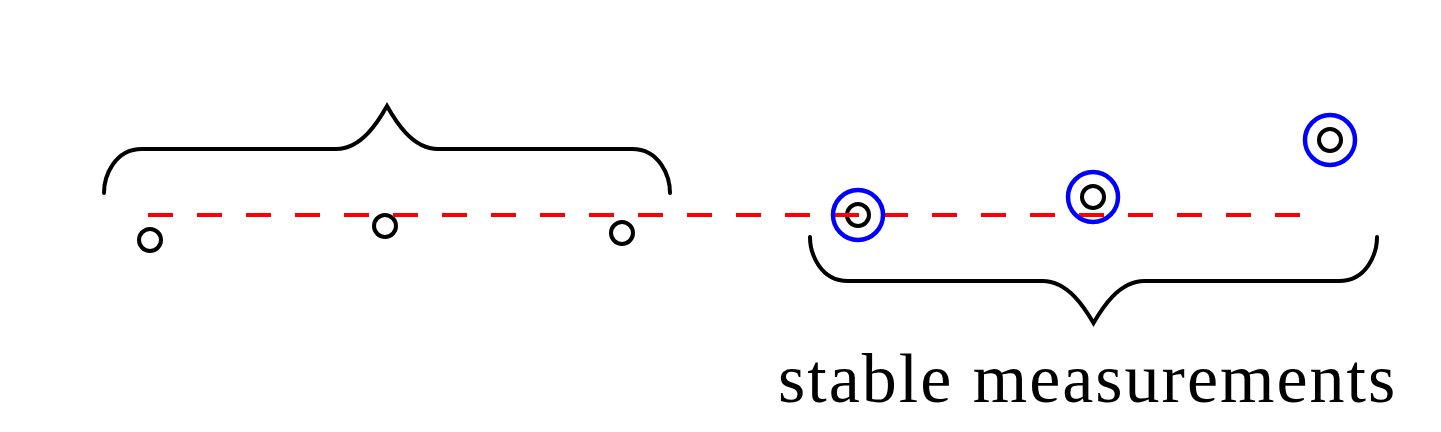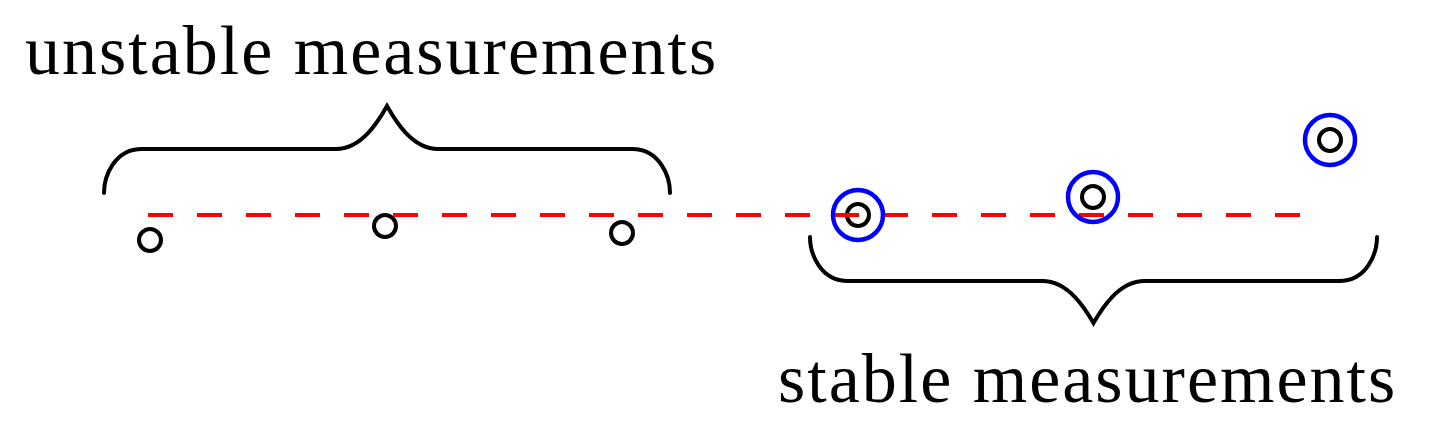--- a/index.html
+++ b/index.html
@@ -57,16 +57,15 @@
         <circle cx="858" cy="215" r="25" fill="none" stroke="#0000ff" stroke-width="4.5"></circle>
         <circle cx="1093" cy="197" r="25" fill="none" stroke="#0000ff" stroke-width="4.5"></circle>
         <circle cx="1330" cy="140" r="25" fill="none" stroke="#0000ff" stroke-width="4.5"></circle>
       </g>
     <g id="braces-group">
         <path d="M 104,193 C 104,176.72 114,149 142,149 L 336,149 C 362,149 379,120.19 387,106 C 395,120.19 412,149 438,149 L 632,149 C 660,149 670,176.72 670,193" fill="none" stroke="#000000" stroke-width="4" stroke-linecap="round"></path>
         <path d="M 810,237 C 810,253.28 820,281 848,281 L 1042.5,281 C 1068.5,281 1085.5,309.14 1093.5,323 C 1101.5,309.14 1118.5,281 1144.5,281 L 1339,281 C 1367,281 1377,253.28 1377,237" fill="none" stroke="#000000" stroke-width="4" stroke-linecap="round"></path>
       </g>
   </svg>
 
-  <div class="label label-unstable">unstable measurements</div>
 
   <div class="label label-stable">stable measurements</div>
 </div>
 
 </body></html>

